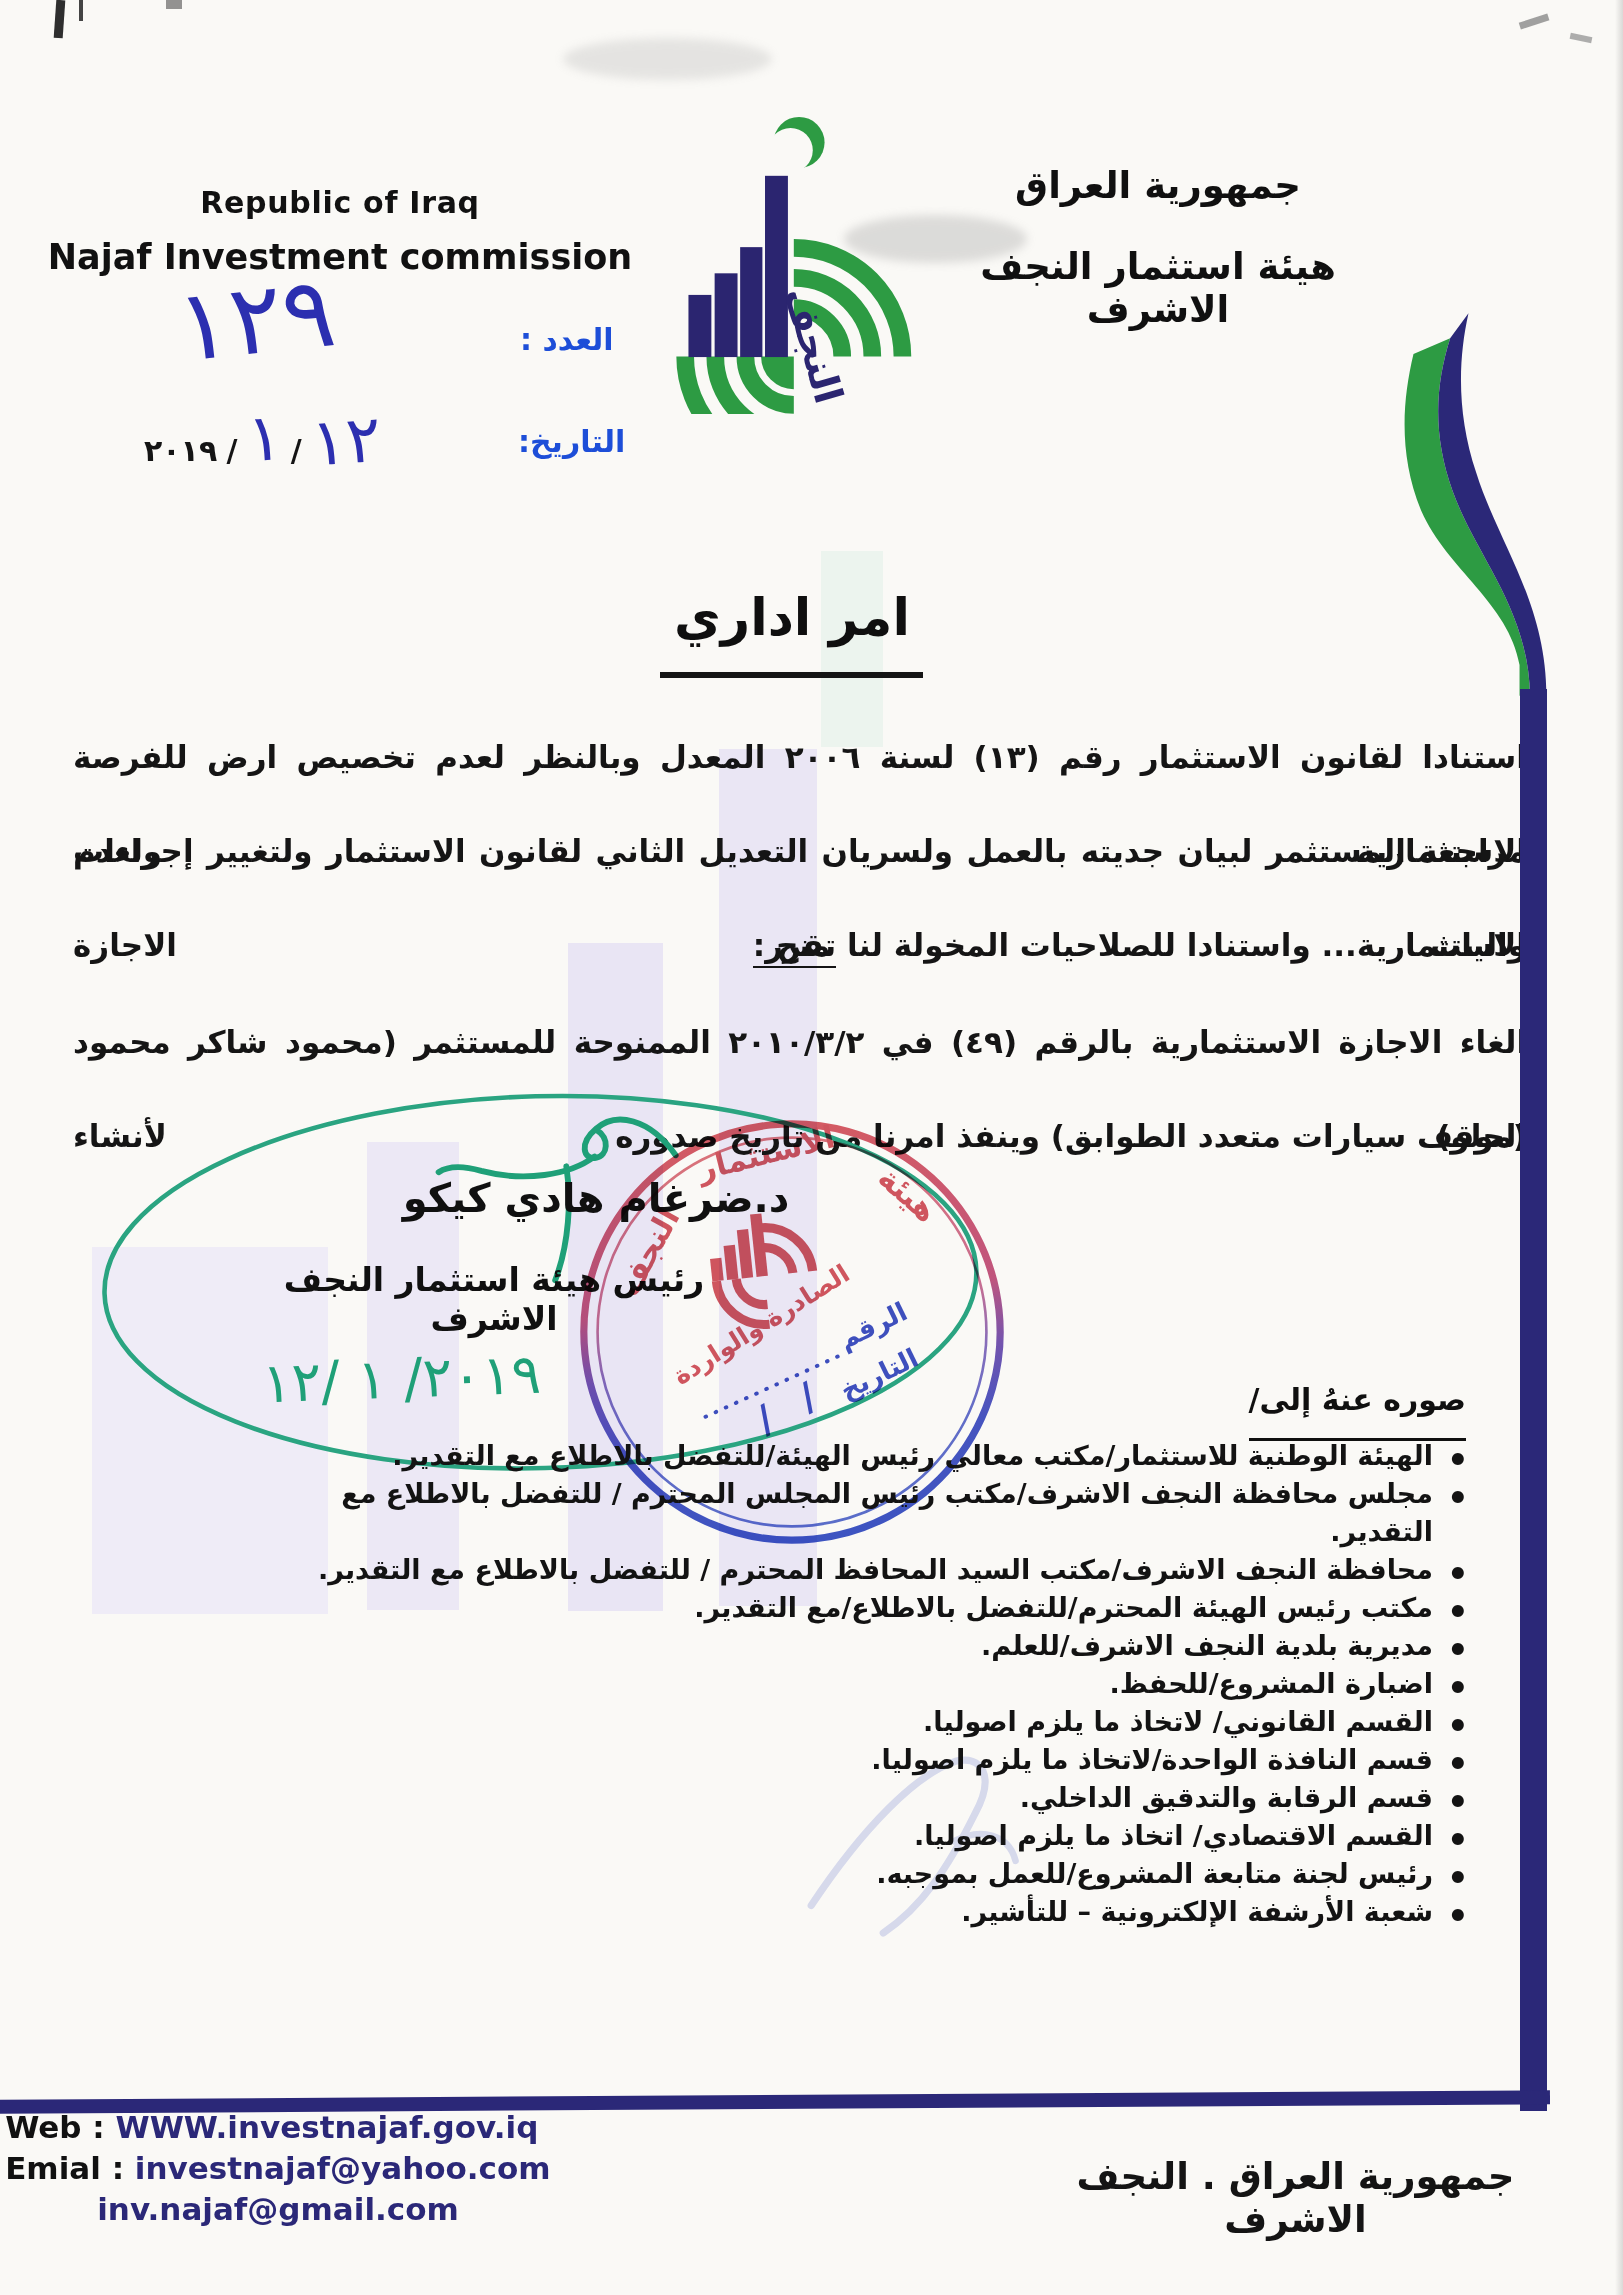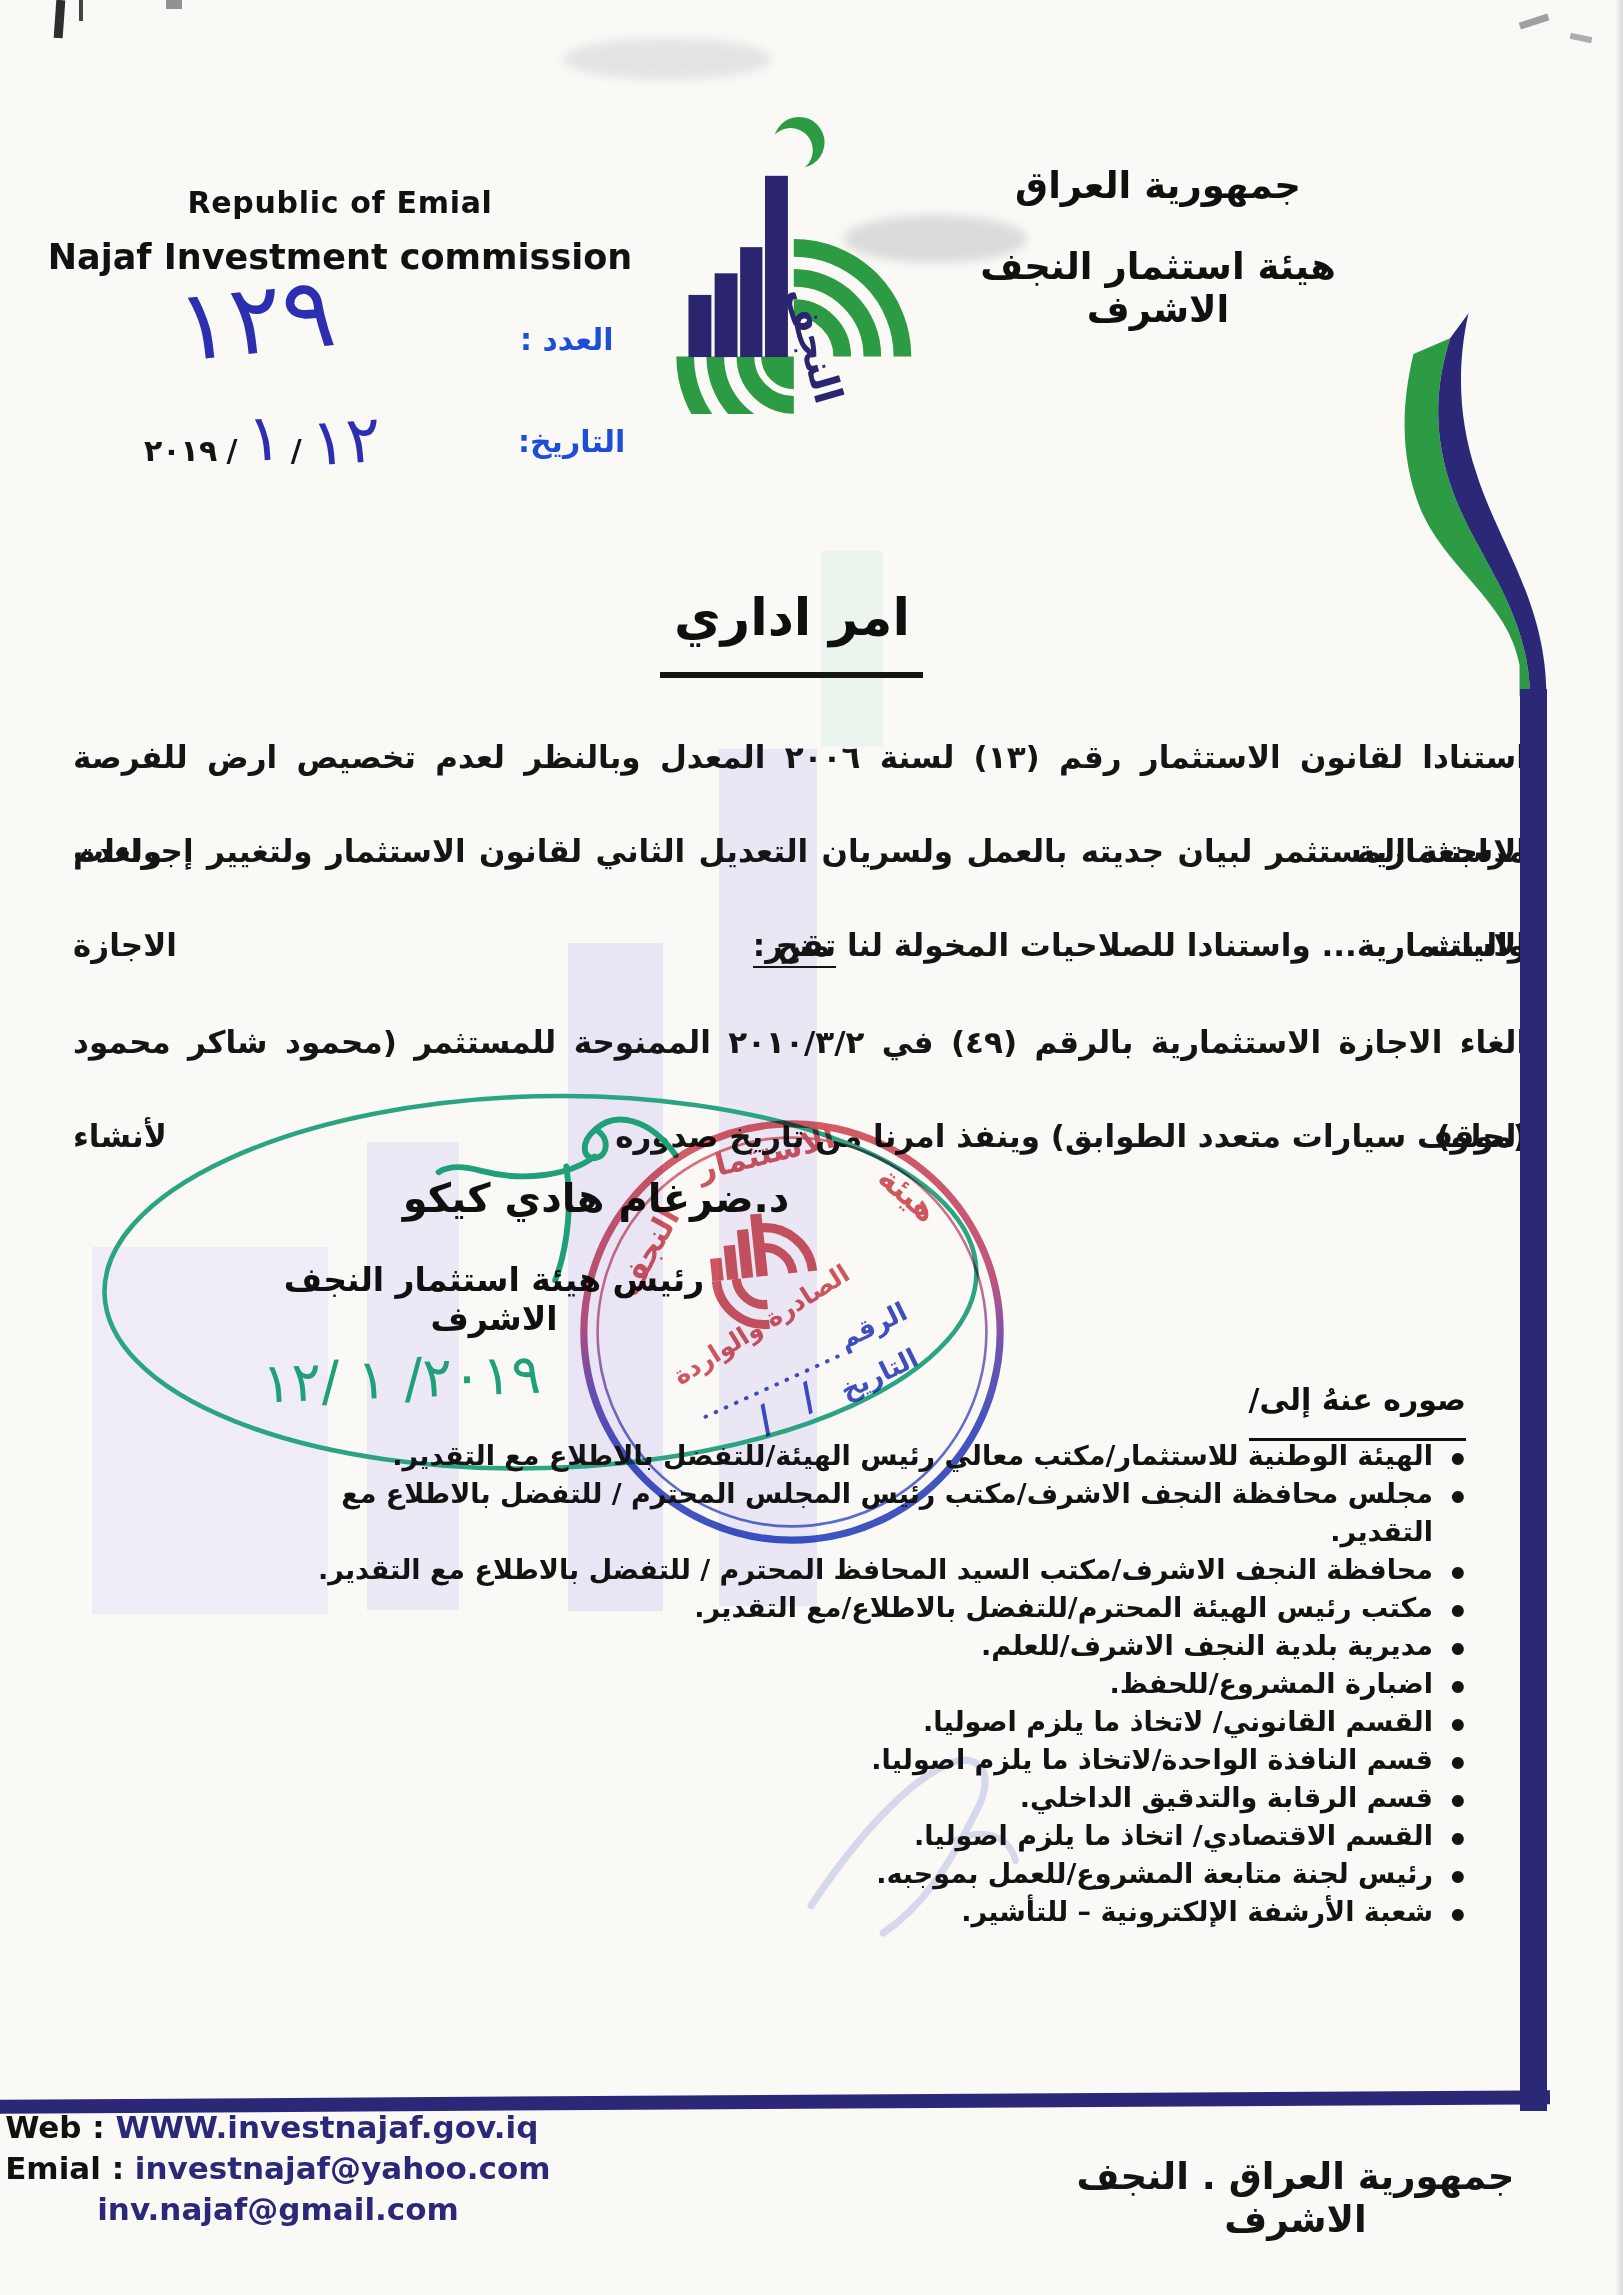--- a/index.html
+++ b/index.html
@@ -87,21 +87,21 @@
   <div class="wm" style="left:568px;top:943px;width:95px;height:668px;background:#e9e5f4;"></div>
   <div class="wm" style="left:719px;top:749px;width:98px;height:857px;background:#eae6f4;"></div>
   <div class="wm" style="left:821px;top:551px;width:62px;height:196px;background:#ecf4ee;"></div>
 
   <svg class="abs ghost" style="left:785px;top:1735px;" width="262" height="223" viewBox="0 0 400 340">
     <path d="M 40,260 C 120,140 200,60 260,40 C 300,30 322,62 290,120 C 250,200 210,262 150,302" fill="none" stroke="#c3c8e6" stroke-width="11" stroke-linecap="round"></path>
     <path d="M 258,162 C 300,140 342,152 352,192" fill="none" stroke="#c3c8e6" stroke-width="10" stroke-linecap="round"></path>
   </svg>
 
   <div class="abs en-header">
-    <div class="l1">Republic of Emial</div>
+    <div class="l1">Republic of Iraq</div>
     <div class="l2">Najaf Investment commission</div>
   </div>
 
   <div class="abs ar-header ar">
     <div class="l1">جمهورية العراق</div>
     <div class="l2">هيئة استثمار النجف الاشرف</div>
   </div>
 
   <div class="abs" style="left:668px;top:113px;width:249px;height:301px;">
     <svg width="249" height="301" viewBox="0 0 380 460">

